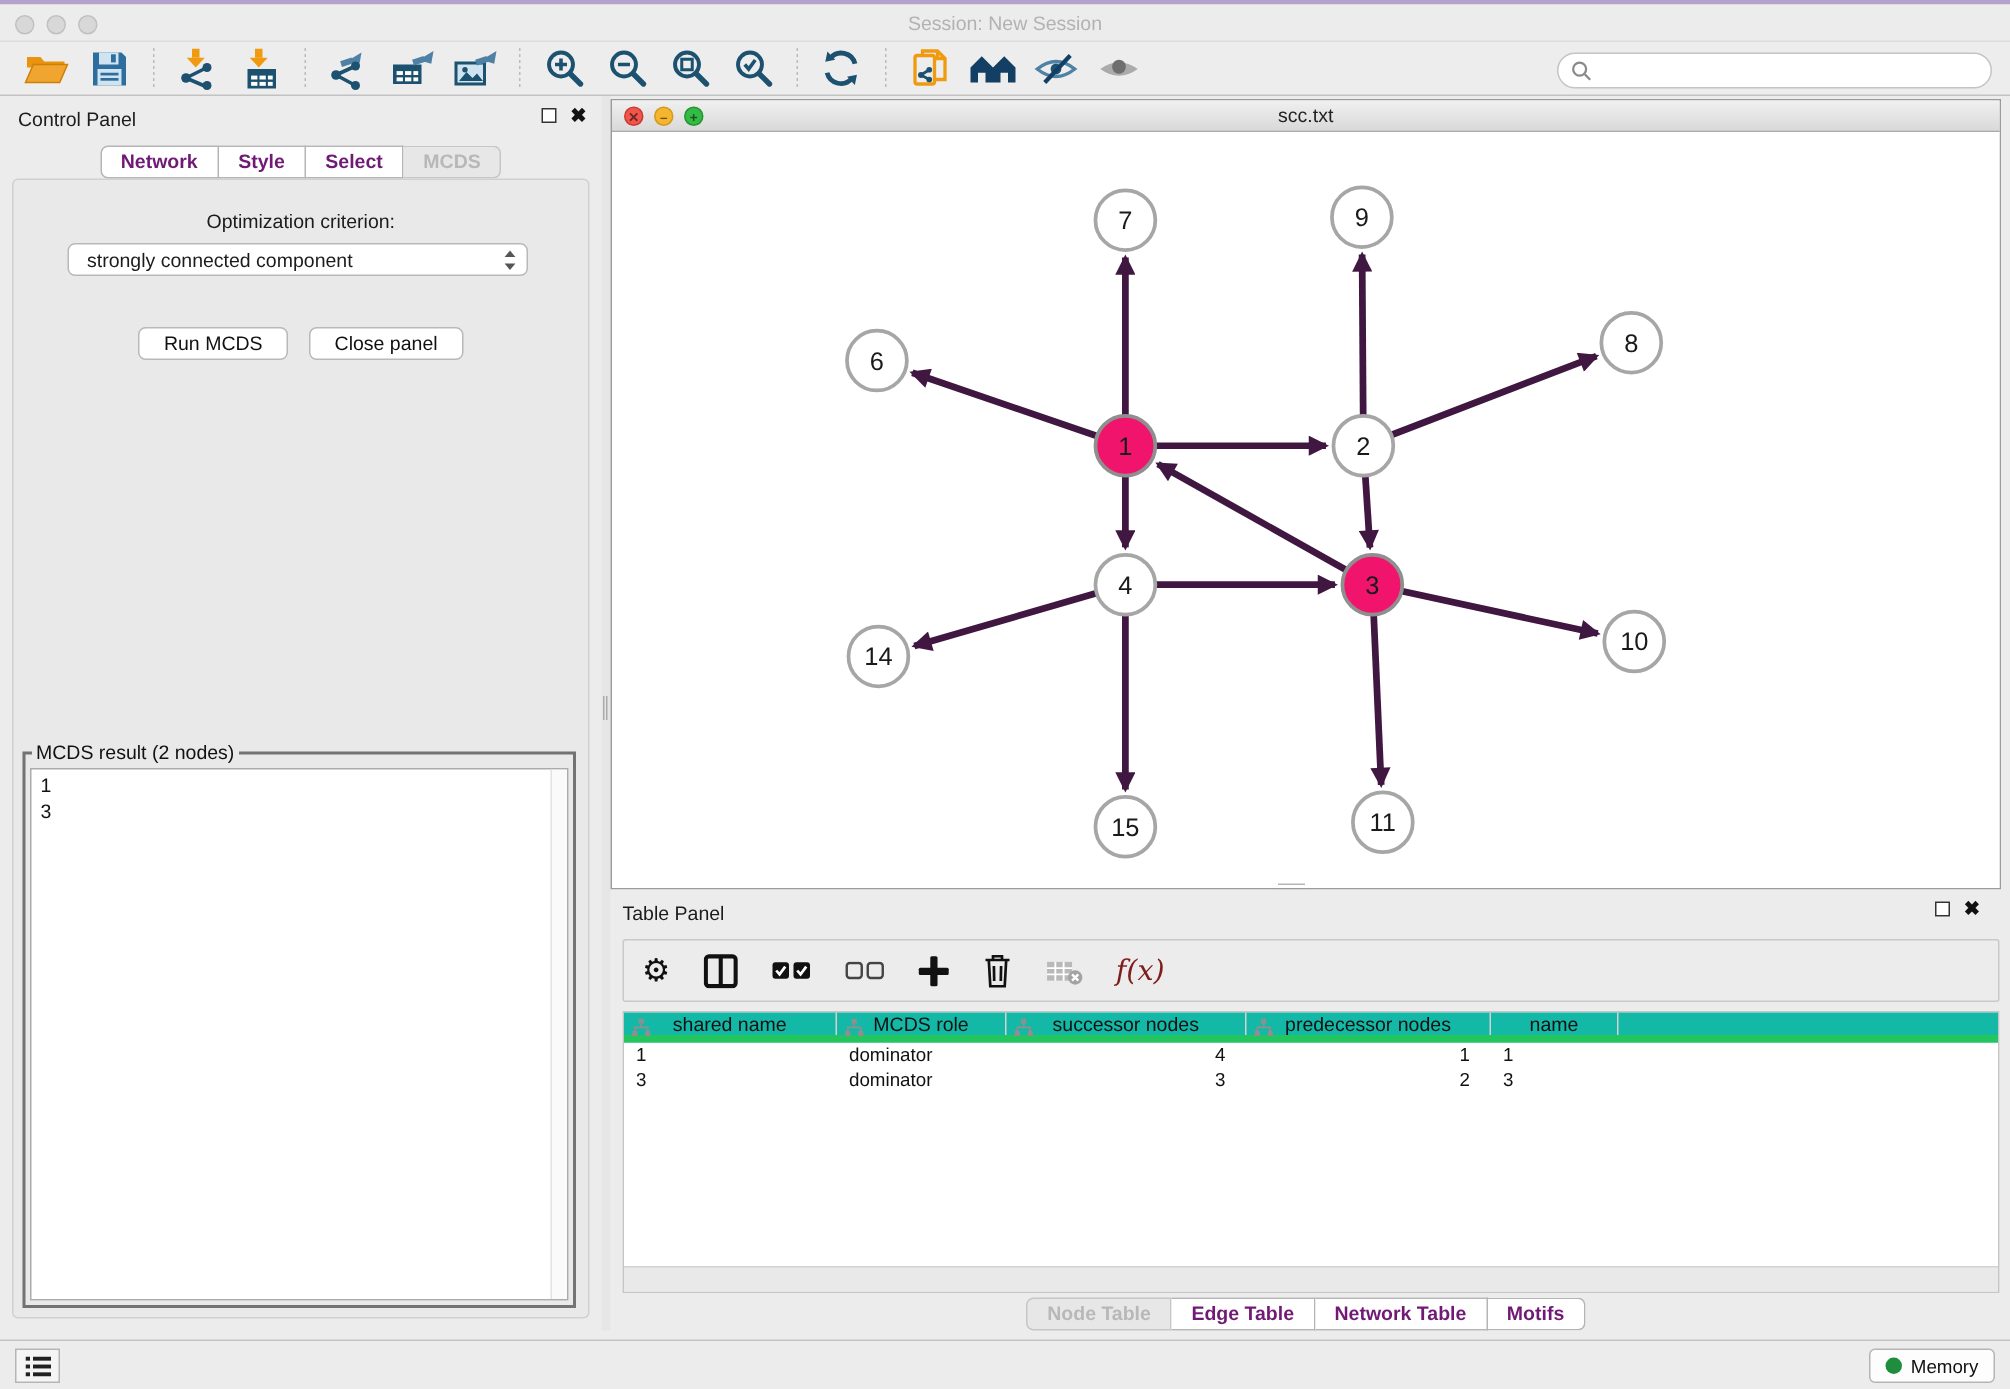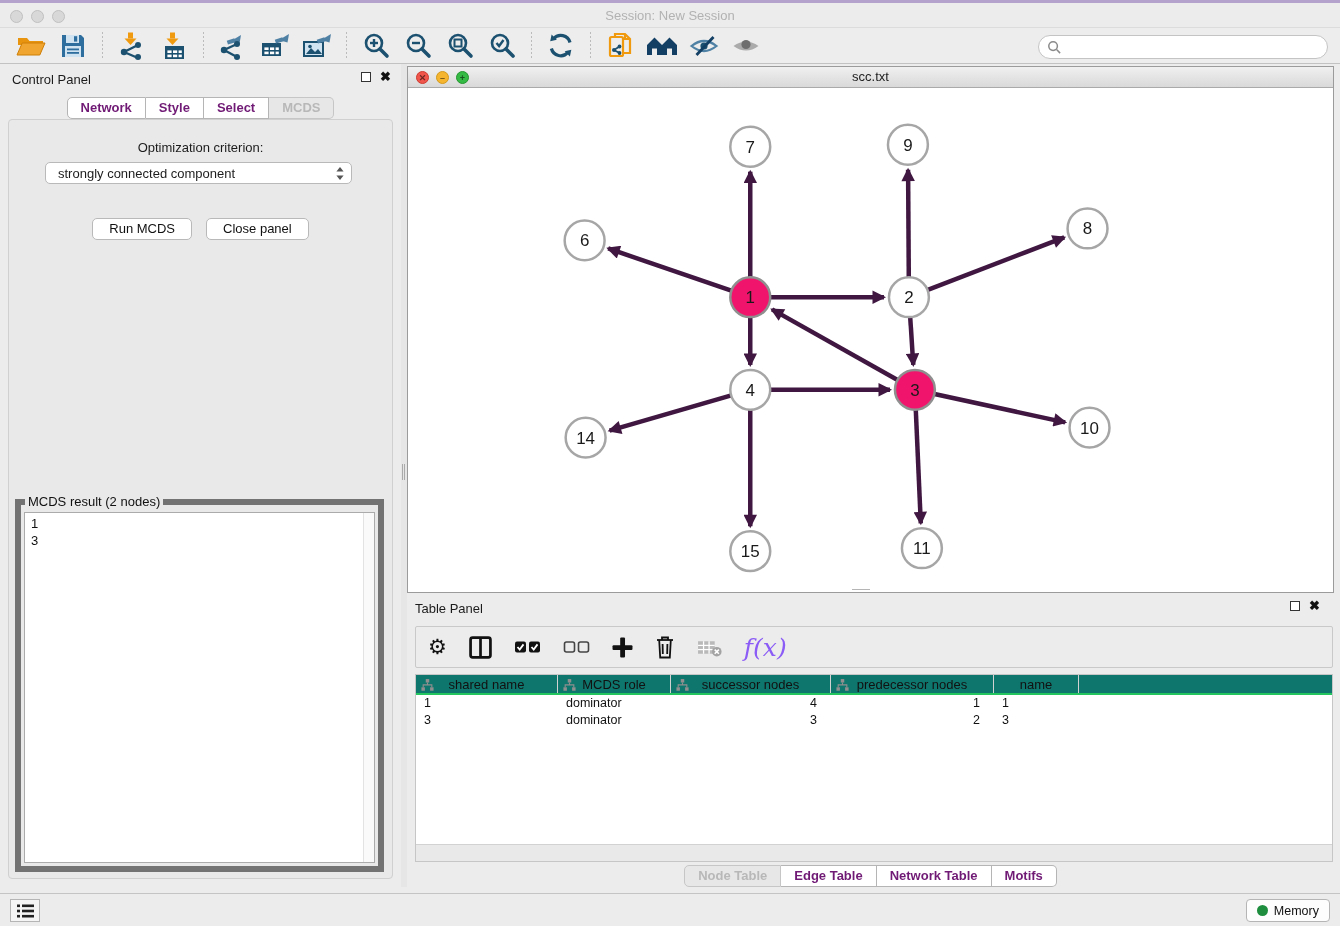--- a/index.html
+++ b/index.html
@@ -34,21 +34,21 @@
   .tab.selected { background:#e7e7e7; color:#b8b8b8; border-color:#c6c6c6; }
   .cp-tabs { position:absolute; left:0; top:33px; width:100%; display:flex; justify-content:center; }
 
   .cp-content { position:absolute; left:8px; right:8px; top:55px; bottom:8px; background:#e9e9e9; border:1px solid #d0d0d0; border-radius:4px; }
   .opt-label { position:absolute; left:0; right:0; top:20px; text-align:center; font-size:13px; }
   .selectbox { position:absolute; left:36px; right:40px; top:42px; height:22px; background:#fff; border:1px solid #b9b9b9; border-radius:5px; display:flex; align-items:center; padding:0 6px 0 12px; }
   .selectbox .sel-text { flex:1; font-size:13px; }
   .btn-row { position:absolute; left:0; right:0; top:74px; display:flex; justify-content:center; gap:14px;margin-top:24px; }
   .pushbtn { background:#fff; border:1px solid #b9b9b9; border-radius:5px; height:22px; line-height:20px; padding:0 16px; font-size:13px; color:#111; }
 
-  fieldset.result-group { position:absolute; left:6px; right:8px; top:374px; bottom:6px; border:6px solid #737373; padding:1px; background:#e9e9e9; }
+  fieldset.result-group { position:absolute; left:6px; right:8px; top:374px; bottom:6px; border:2px solid #737373; padding:1px; background:#e9e9e9; }
   fieldset.result-group legend { font-size:13px; padding:0 3px; margin-left:3px; color:#111; }
   .result-area { position:absolute; left:3px; right:3px; top:3px; bottom:3px; background:#fff; border:1px solid #ababab; overflow:hidden; }
   .result-line { padding:0 6px; font-size:13px; line-height:17px; color:#111; }
   .result-line:first-child { padding-top:2px; }
   .vscroll-track { position:absolute; right:0; top:0; bottom:0; width:11px; background:#fafafa; border-left:1px solid #e3e3e3; }
 
   .v-splitter { position:absolute; left:401px; top:64px; width:6px; height:823px; background:#e6e6e6; }
   .v-splitter .grip { position:absolute; left:1px; top:400px; width:3px; height:16px; border-left:1px solid #aaa; border-right:1px solid #aaa; }
 
   
@@ -63,24 +63,24 @@
   .net-canvas { position:absolute; left:0; top:21px; right:0; bottom:0; background:#fff; }
   .net-canvas svg { width:100%; height:100%; display:block; }
 
   .h-splitter-grip { position:absolute; left:852px; top:589px; width:18px; height:5px; border-top:1px solid #b5b5b5; border-bottom:1px solid #b5b5b5; }
 
   
   .table-dock { position:absolute; left:407px; top:593px; width:927px; height:294px; background:#ececec; }
   .tp-toolbar { position:absolute; left:8px; right:1px; top:33px; height:42px; border:1px solid #c9c9c9; border-radius:2px; display:flex; align-items:center; padding-left:12px; gap:22px; }
   .tp-icon { display:flex; align-items:center; justify-content:center; height:30px; }
   .gear-glyph { font-size:21px; color:#111; line-height:26px; font-family:"DejaVu Sans",sans-serif; }
-  .fx { font-family:"DejaVu Serif", serif; font-style:italic; font-size:25px; color:#8b5cf6; }
+  .fx { font-family:"DejaVu Serif", serif; font-style:italic; font-size:19px; color:#7f1d1d; }
 
   .table-wrap { position:absolute; left:8px; right:1px; top:81px; height:188px; background:#fff; border:1px solid #c6c6c6; }
-  .thead { display:flex; height:20px; background:#0f766e; border-bottom:2px solid #22c55e; }
+  .thead { display:flex; height:20px; background:#14b8a6; border-bottom:5px solid #22c55e; }
   .th { display:flex; align-items:center; justify-content:center; gap:6px; border-right:1px solid #d2d2d2; font-size:13px; color:#111; position:relative; }
   .th .hier { position:absolute; left:5px; top:4px; }
   .th:last-child { border-right:1px solid #d2d2d2; }
   .trow { display:flex; height:17px; font-size:12.5px; color:#111; }
   .td { padding:0 8px; line-height:17px; white-space:nowrap; overflow:hidden; }
   .c0 { width:142px; } .c1 { width:113px; } .c2 { width:160px; } .c3 { width:163px; } .c4 { width:85px; }
   .num-r { text-align:right; padding-right:14px; }
   .hscroll { position:absolute; left:0; right:0; bottom:0; height:17px; background:#e9e9e9; border-top:1px solid #d2d2d2; }
 
   .tp-tabs { position:absolute; left:0; width:100%; top:272px; display:flex; justify-content:center; }

